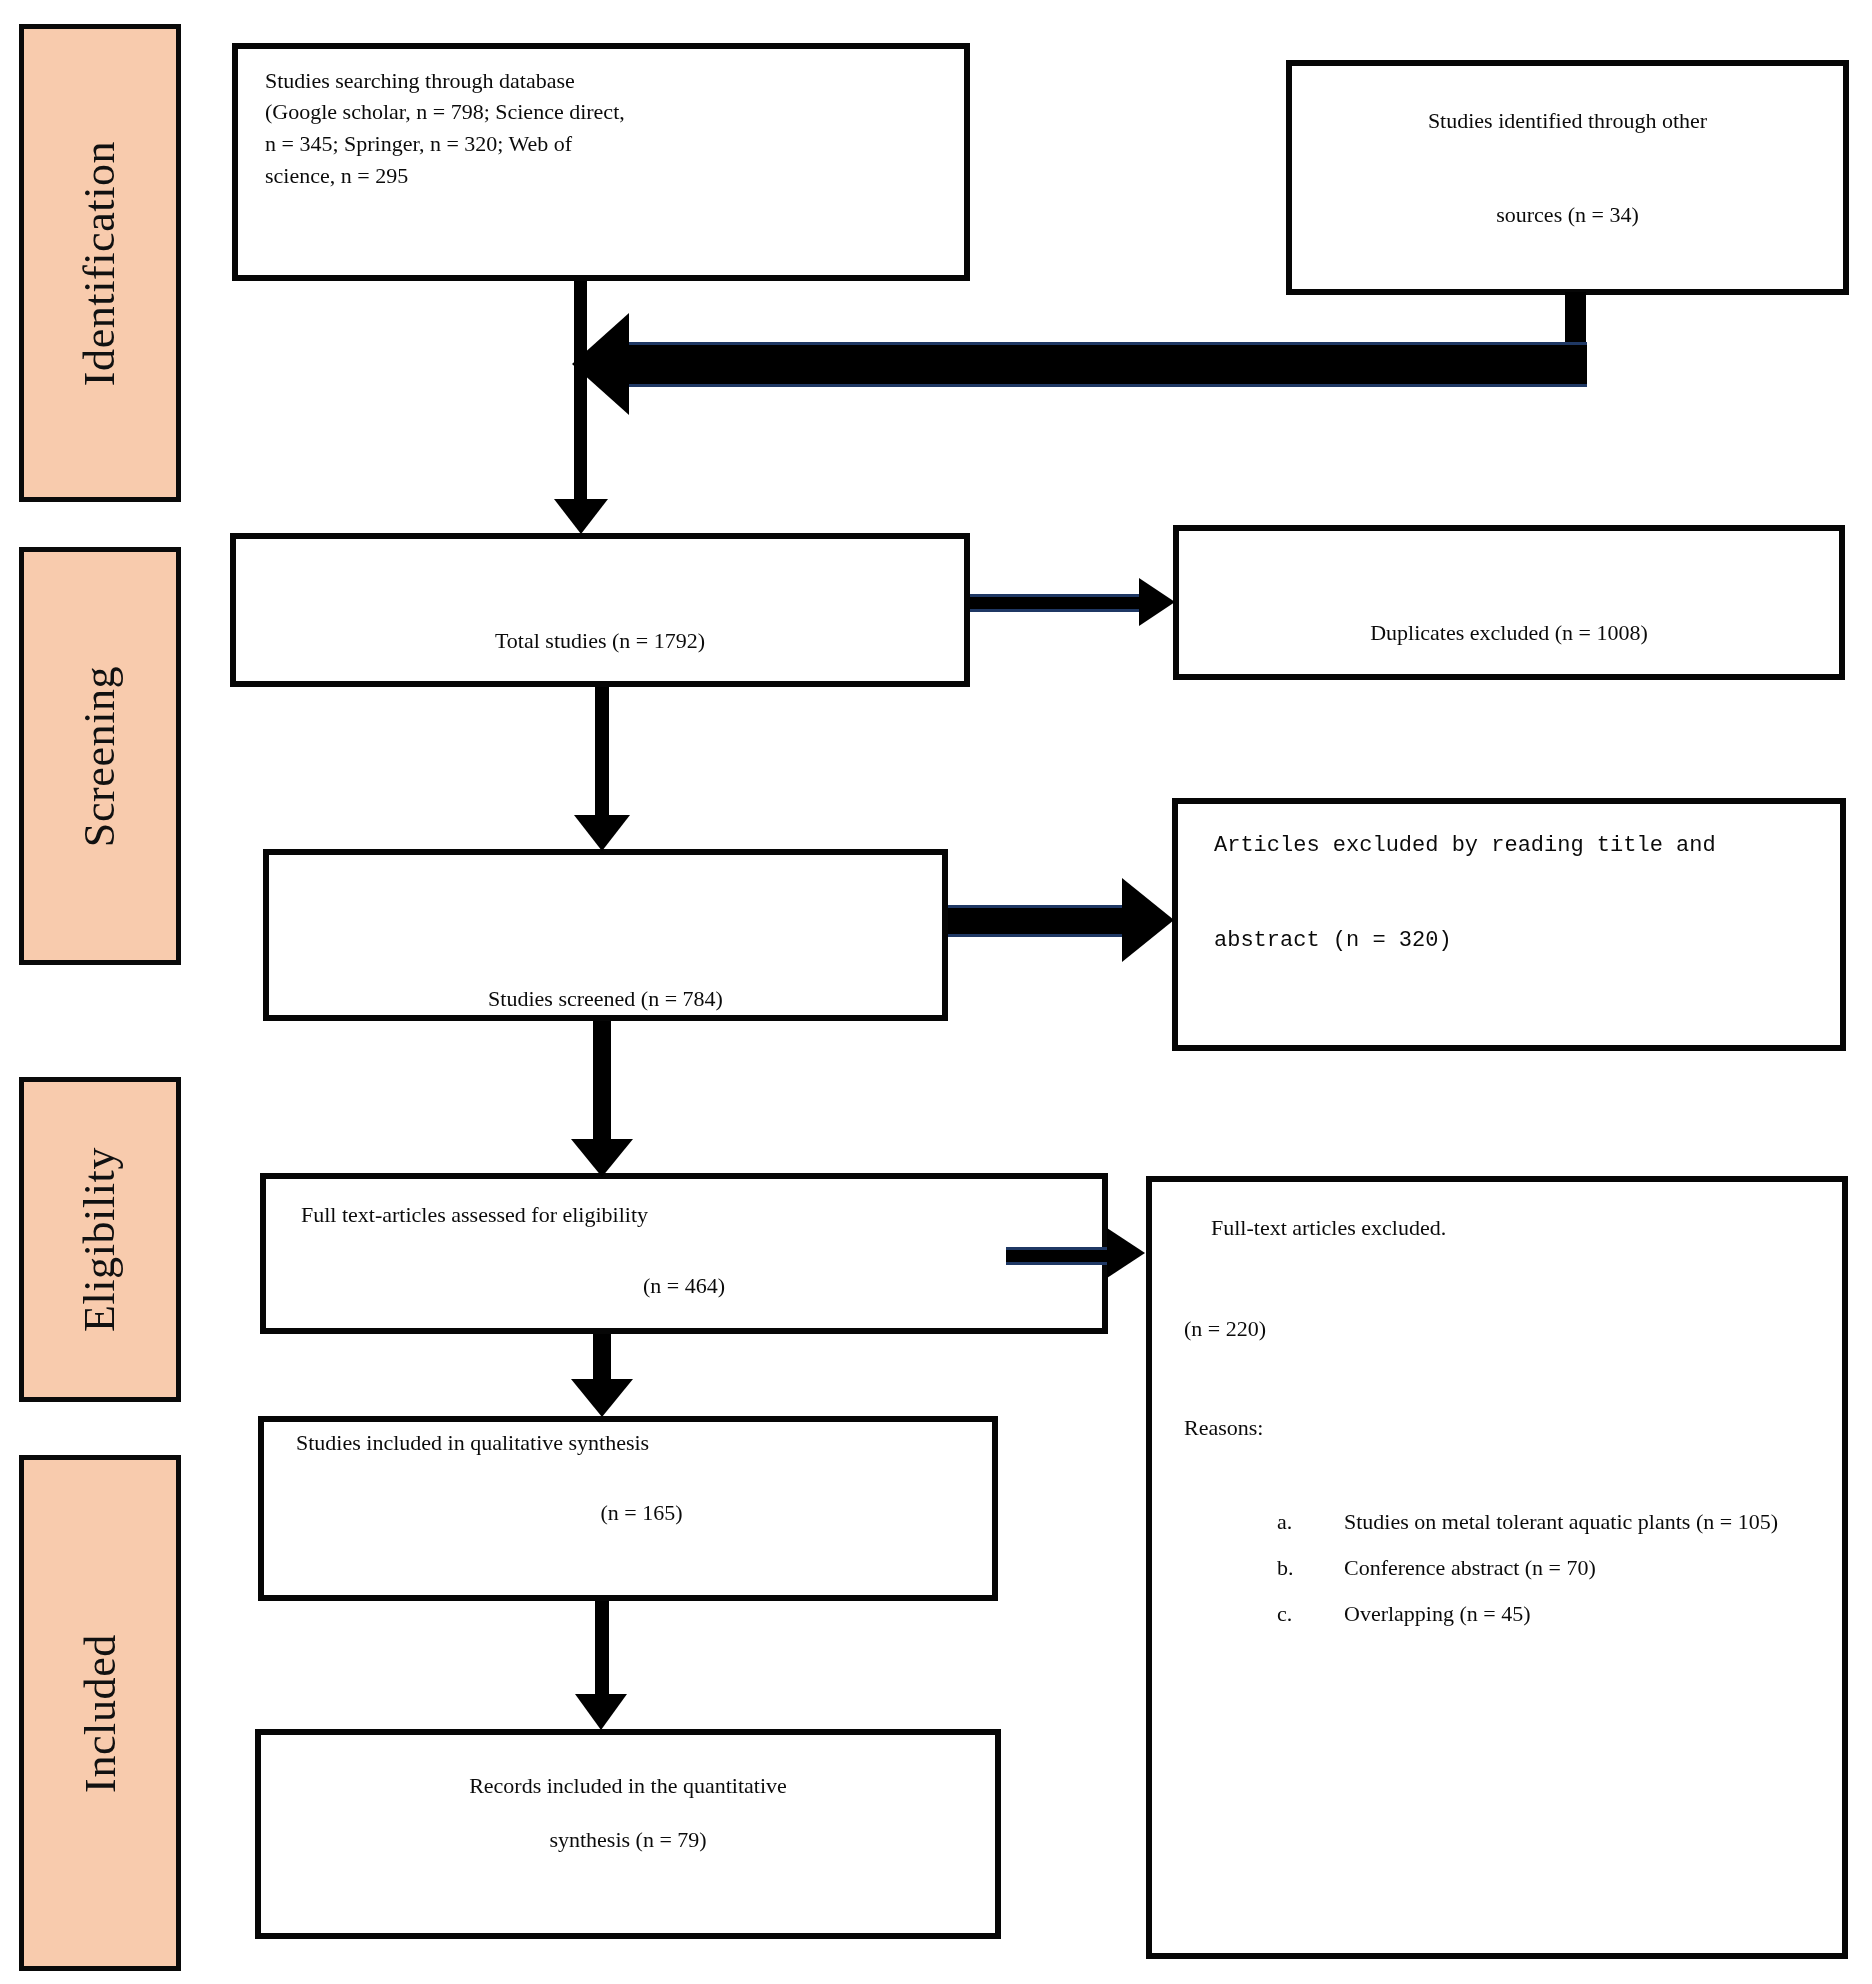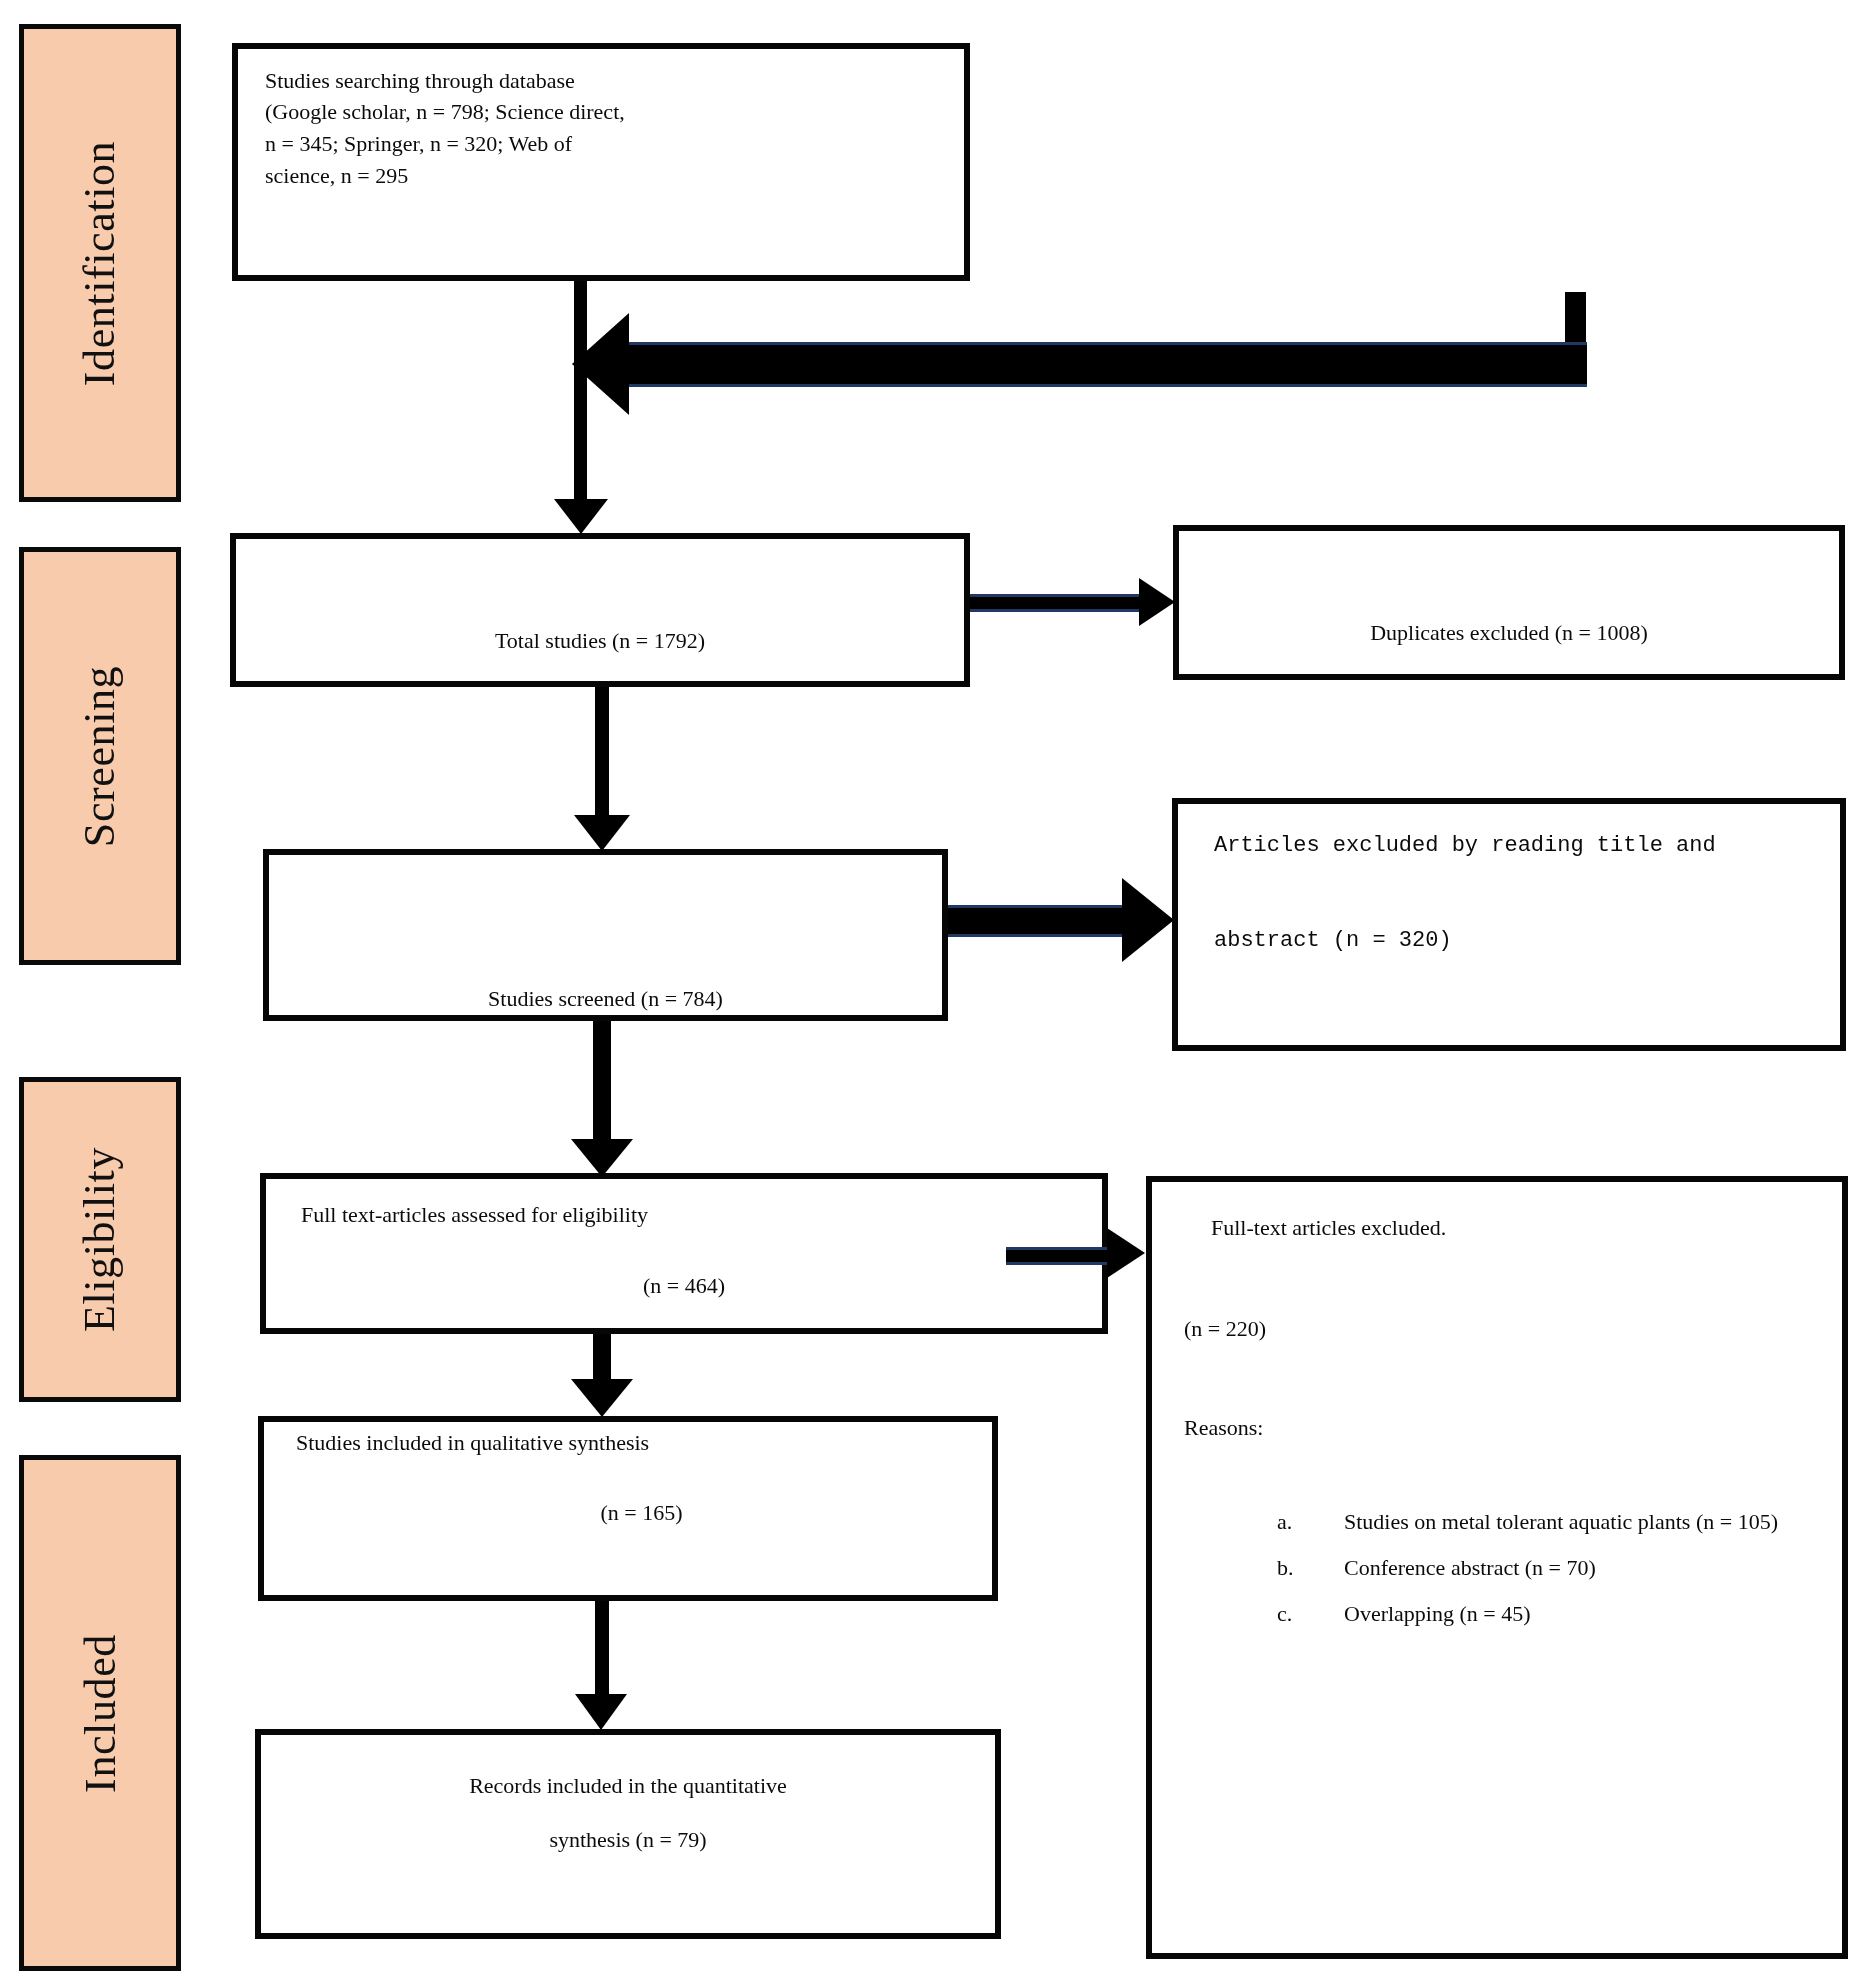--- a/index.html
+++ b/index.html
@@ -83,20 +83,24 @@
     <span class="stage-label">Included</span>
   </div>
 
   <div class="fbox" id="b1">
     <div class="line">Studies searching through database</div>
     <div class="line">(Google scholar, n = 798; Science direct,</div>
     <div class="line">n = 345; Springer, n = 320; Web of</div>
     <div class="line">science, n = 295</div>
   </div>
 
+  <div class="fbox" id="b2">
+    <div class="line">Studies identified through other</div>
+    <div class="line">sources (n = 34)</div>
+  </div>
 
   <div class="fbox" id="b3">
     <div class="line">Total studies (n = 1792)</div>
   </div>
 
   <div class="fbox" id="b4">
     <div class="line">Duplicates excluded (n = 1008)</div>
   </div>
 
   <div class="fbox" id="b5">

